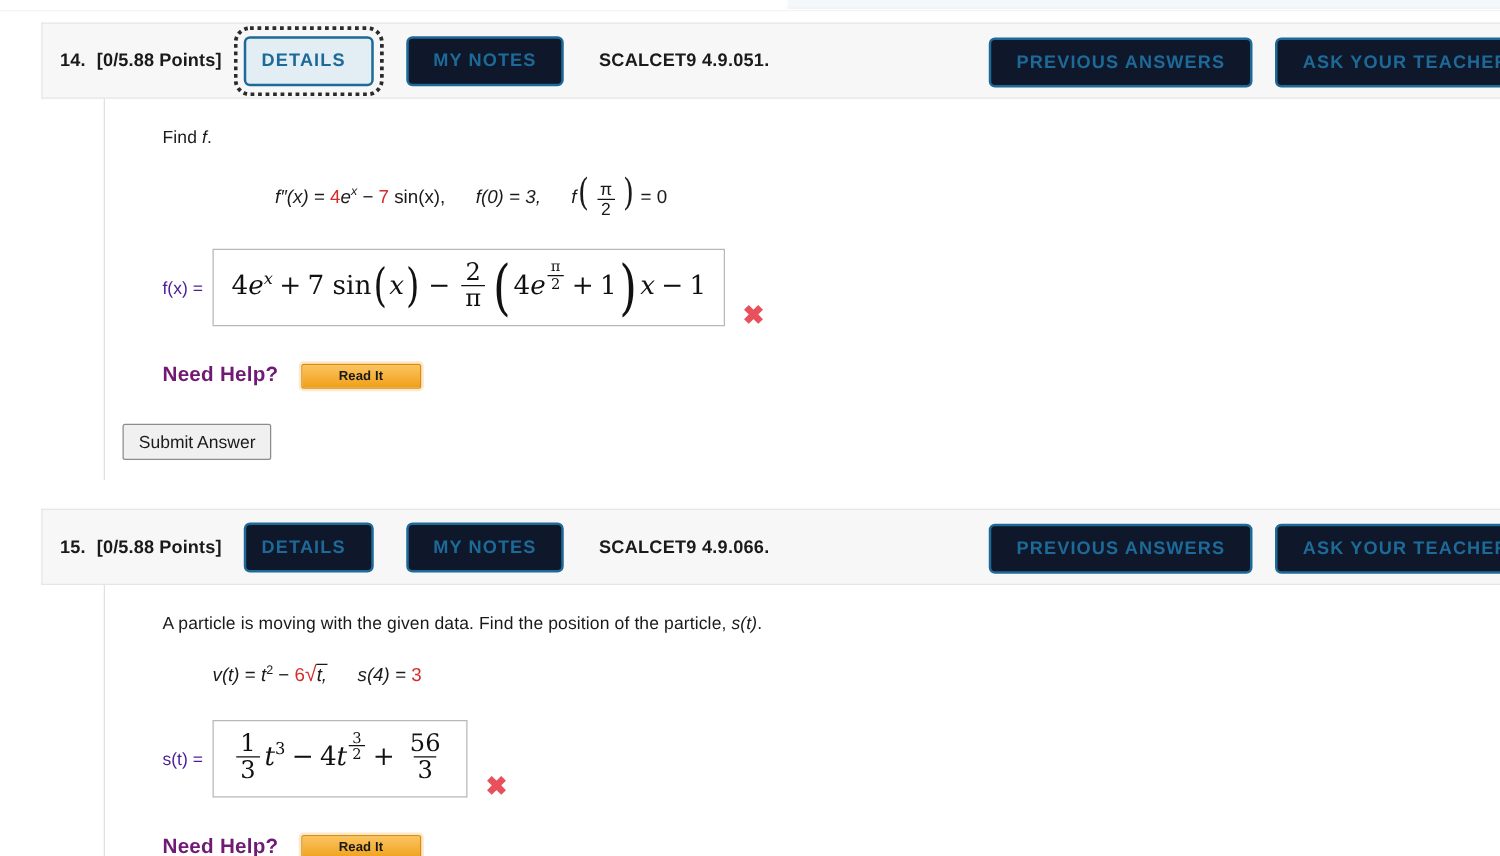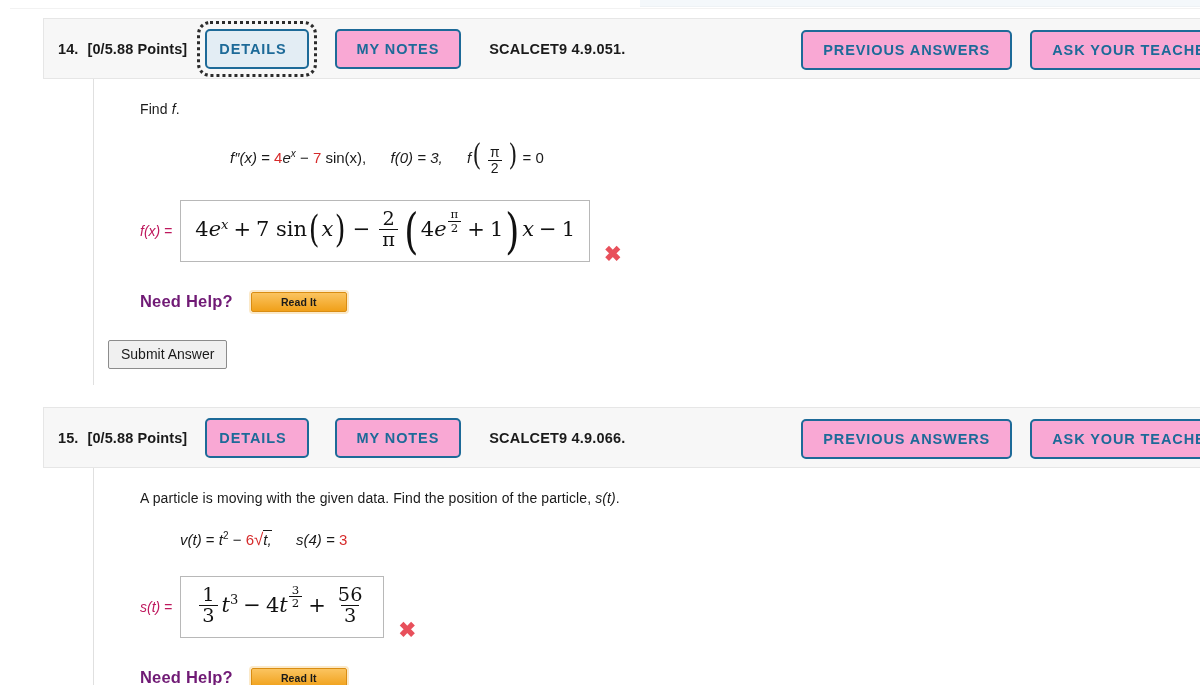--- a/index.html
+++ b/index.html
@@ -13,21 +13,20 @@
     overflow: hidden;
     font-family: "Liberation Sans", sans-serif;
     color: #222222;
     -webkit-font-smoothing: antialiased;
   }
 
   .page {
     position: relative;
     width: 1060px;
     height: 685px;
-    margin-left: 10px;
   }
 
   
   .top-sliver {
     position: absolute;
     top: 0;
     left: 630px;
     width: 570px;
     height: 6px;
     background: #f4f8fb;
@@ -77,21 +76,21 @@
     letter-spacing: 0.1px;
   }
 
   .btn-outline {
     box-sizing: border-box;
     height: 40px;
     padding: 0 20px;
     display: inline-flex;
     align-items: center;
     justify-content: center;
-    background: #f9a8d4;
+    background: #0f172a;
     border: 2px solid #1d6a98;
     border-radius: 5px;
     color: #1d6a98;
     font-size: 14.5px;
     font-weight: bold;
     letter-spacing: 0.9px;
     white-space: nowrap;
     cursor: pointer;
     font-family: "Liberation Sans", sans-serif;
   }
@@ -157,22 +156,21 @@
 
   
   .answer-row {
     display: flex;
     align-items: center;
     padding-left: 46px;
     padding-top: 26px;
   }
   .answer-label {
     font-size: 14px;
-    font-style: italic;
-    color: #be185d;
+    color: #4c1d95;
     margin-right: 8px;
     white-space: nowrap;
   }
   .answer-box {
     box-sizing: border-box;
     border: 1px solid #b8b8b8;
     background: #ffffff;
     padding: 8px 14px 10px 14px;
     min-height: 46px;
     display: flex;

